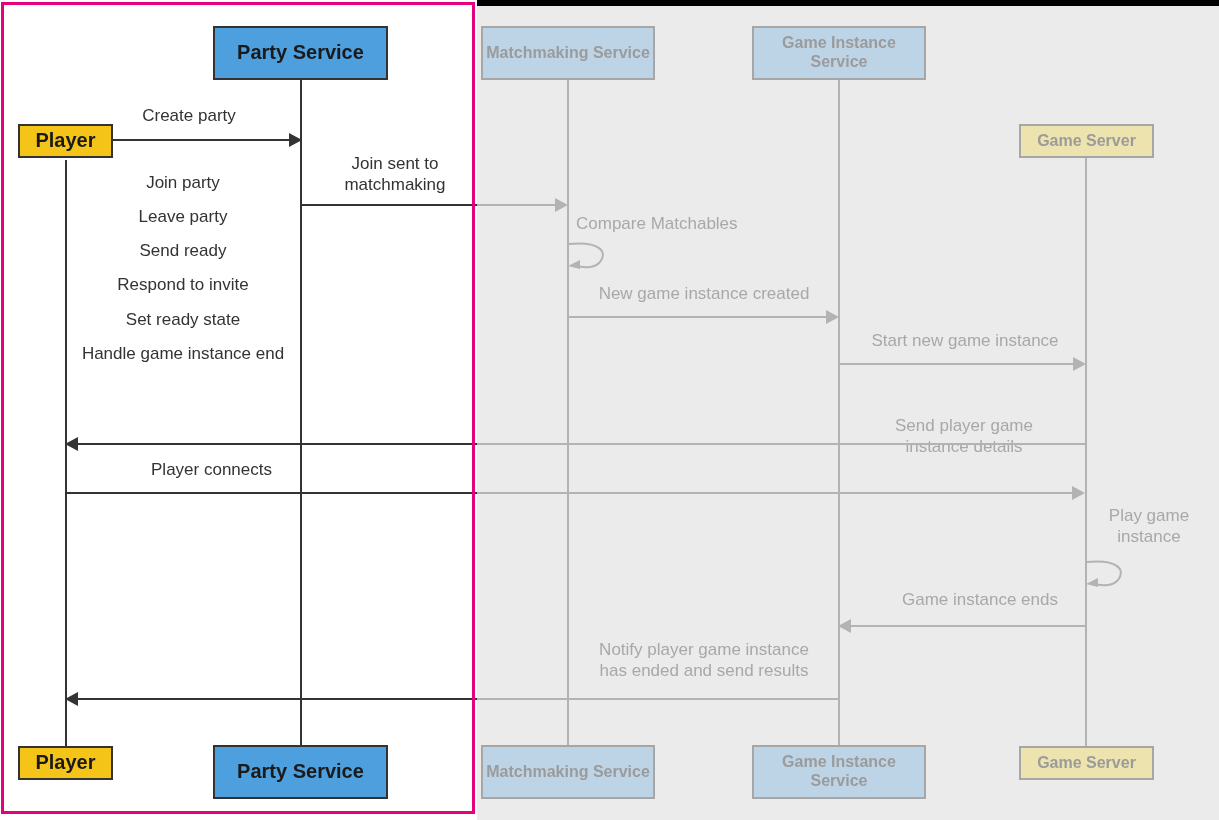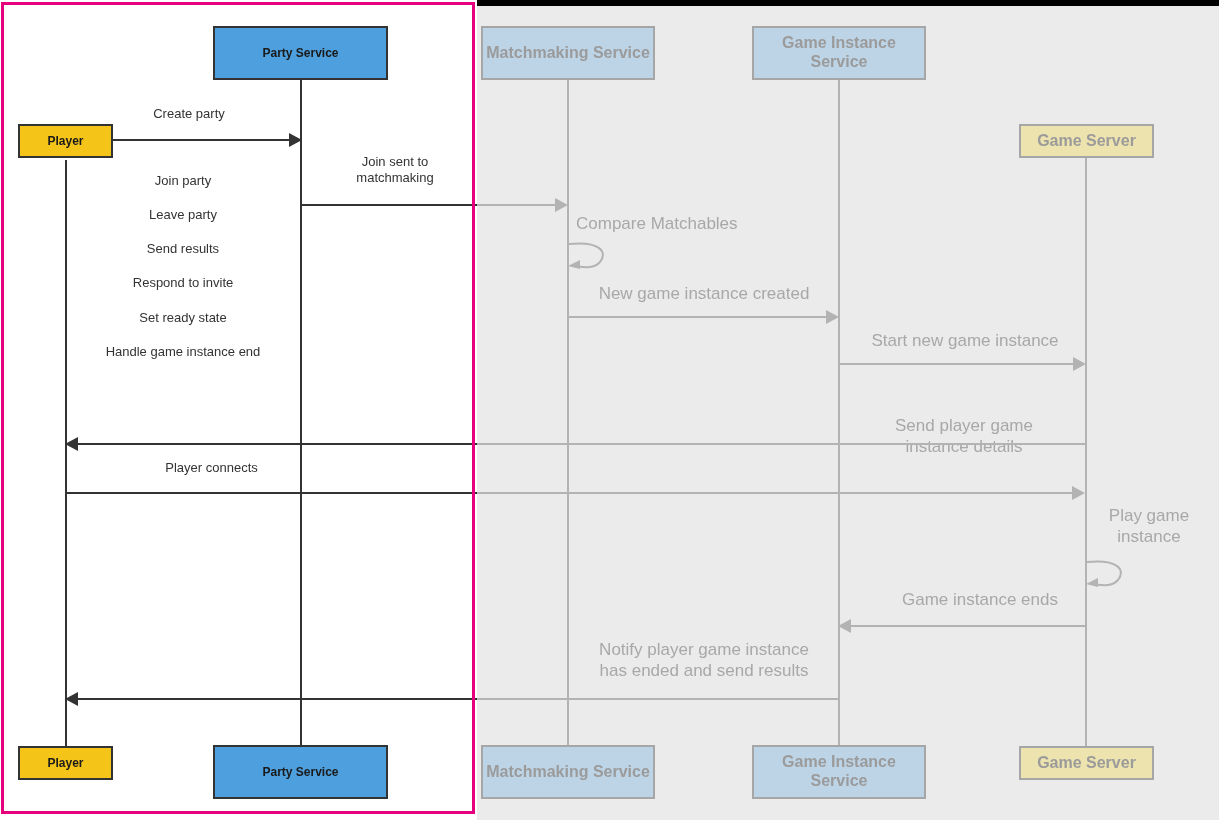--- a/index.html
+++ b/index.html
@@ -16,36 +16,36 @@
             border:3px solid #e5007e;box-sizing:border-box;z-index:35;pointer-events:none;}
 
   
   .lifeline{position:absolute;width:2px;}
   .lifeline.on{background:#333333;}
   .lifeline.off{background:#b3b3b3;}
 
   
   .pbox{position:absolute;box-sizing:border-box;display:flex;align-items:center;justify-content:center;
         text-align:center;font-weight:bold;line-height:1.18;}
-  .pbox.on{border:2px solid #333333;color:#1a1a1a;font-size:12px;}
+  .pbox.on{border:2px solid #333333;color:#1a1a1a;font-size:20px;}
   .pbox.off{border:2px solid #a6a6a6;color:#9b9b9b;font-size:16px;}
 
   
   .msg{position:absolute;height:2px;}
   .msg.on{background:#333333;}
   .msg.off{background:#b3b3b3;}
   .head{position:absolute;width:0;height:0;}
   .head.r.on{border-top:7px solid transparent;border-bottom:7px solid transparent;border-left:13px solid #333333;}
   .head.l.on{border-top:7px solid transparent;border-bottom:7px solid transparent;border-right:13px solid #333333;}
   .head.r.off{border-top:7px solid transparent;border-bottom:7px solid transparent;border-left:13px solid #b3b3b3;}
   .head.l.off{border-top:7px solid transparent;border-bottom:7px solid transparent;border-right:13px solid #b3b3b3;}
 
   
   .lab{position:absolute;text-align:center;line-height:1.22;white-space:pre-line;}
-  .lab.on{color:#333333;font-size:13px;}
+  .lab.on{color:#333333;font-size:17px;}
   .lab.off{color:#a8a8a8;font-size:17px;}
 
   
   .selfloop{position:absolute;}
 </style>
 </head>
 <body>
 
 <div id="stage">
 
@@ -58,21 +58,21 @@
   <div class="lifeline off" style="left:567px;top:79px;height:667px;"></div>
   <div class="lifeline off" style="left:838px;top:79px;height:667px;"></div>
   <div class="lifeline off" style="left:1085px;top:158px;height:588px;"></div>
 
   <div class="lab on" style="left:96px;top:106px;width:186px;">Create party</div>
   <div class="msg on" style="left:113px;top:139px;width:176px;"></div>
   <div class="head r on" style="left:289px;top:133px;"></div>
 
   <div class="lab on" style="left:60px;top:173px;width:246px;">Join party</div>
   <div class="lab on" style="left:60px;top:207px;width:246px;">Leave party</div>
-  <div class="lab on" style="left:60px;top:241px;width:246px;">Send results</div>
+  <div class="lab on" style="left:60px;top:241px;width:246px;">Send ready</div>
   <div class="lab on" style="left:60px;top:275px;width:246px;">Respond to invite</div>
   <div class="lab on" style="left:60px;top:344px;width:246px;">Handle game instance end</div>
   <div class="lab on" style="left:60px;top:310px;width:246px;">Set ready state</div>
 
   <div class="lab on" style="left:310px;top:154px;width:170px;">Join sent to
 matchmaking</div>
   <div class="msg on" style="left:302px;top:204px;width:175px;"></div>
   <div class="msg off" style="left:477px;top:204px;width:78px;"></div>
   <div class="head r off" style="left:555px;top:198px;"></div>
 

